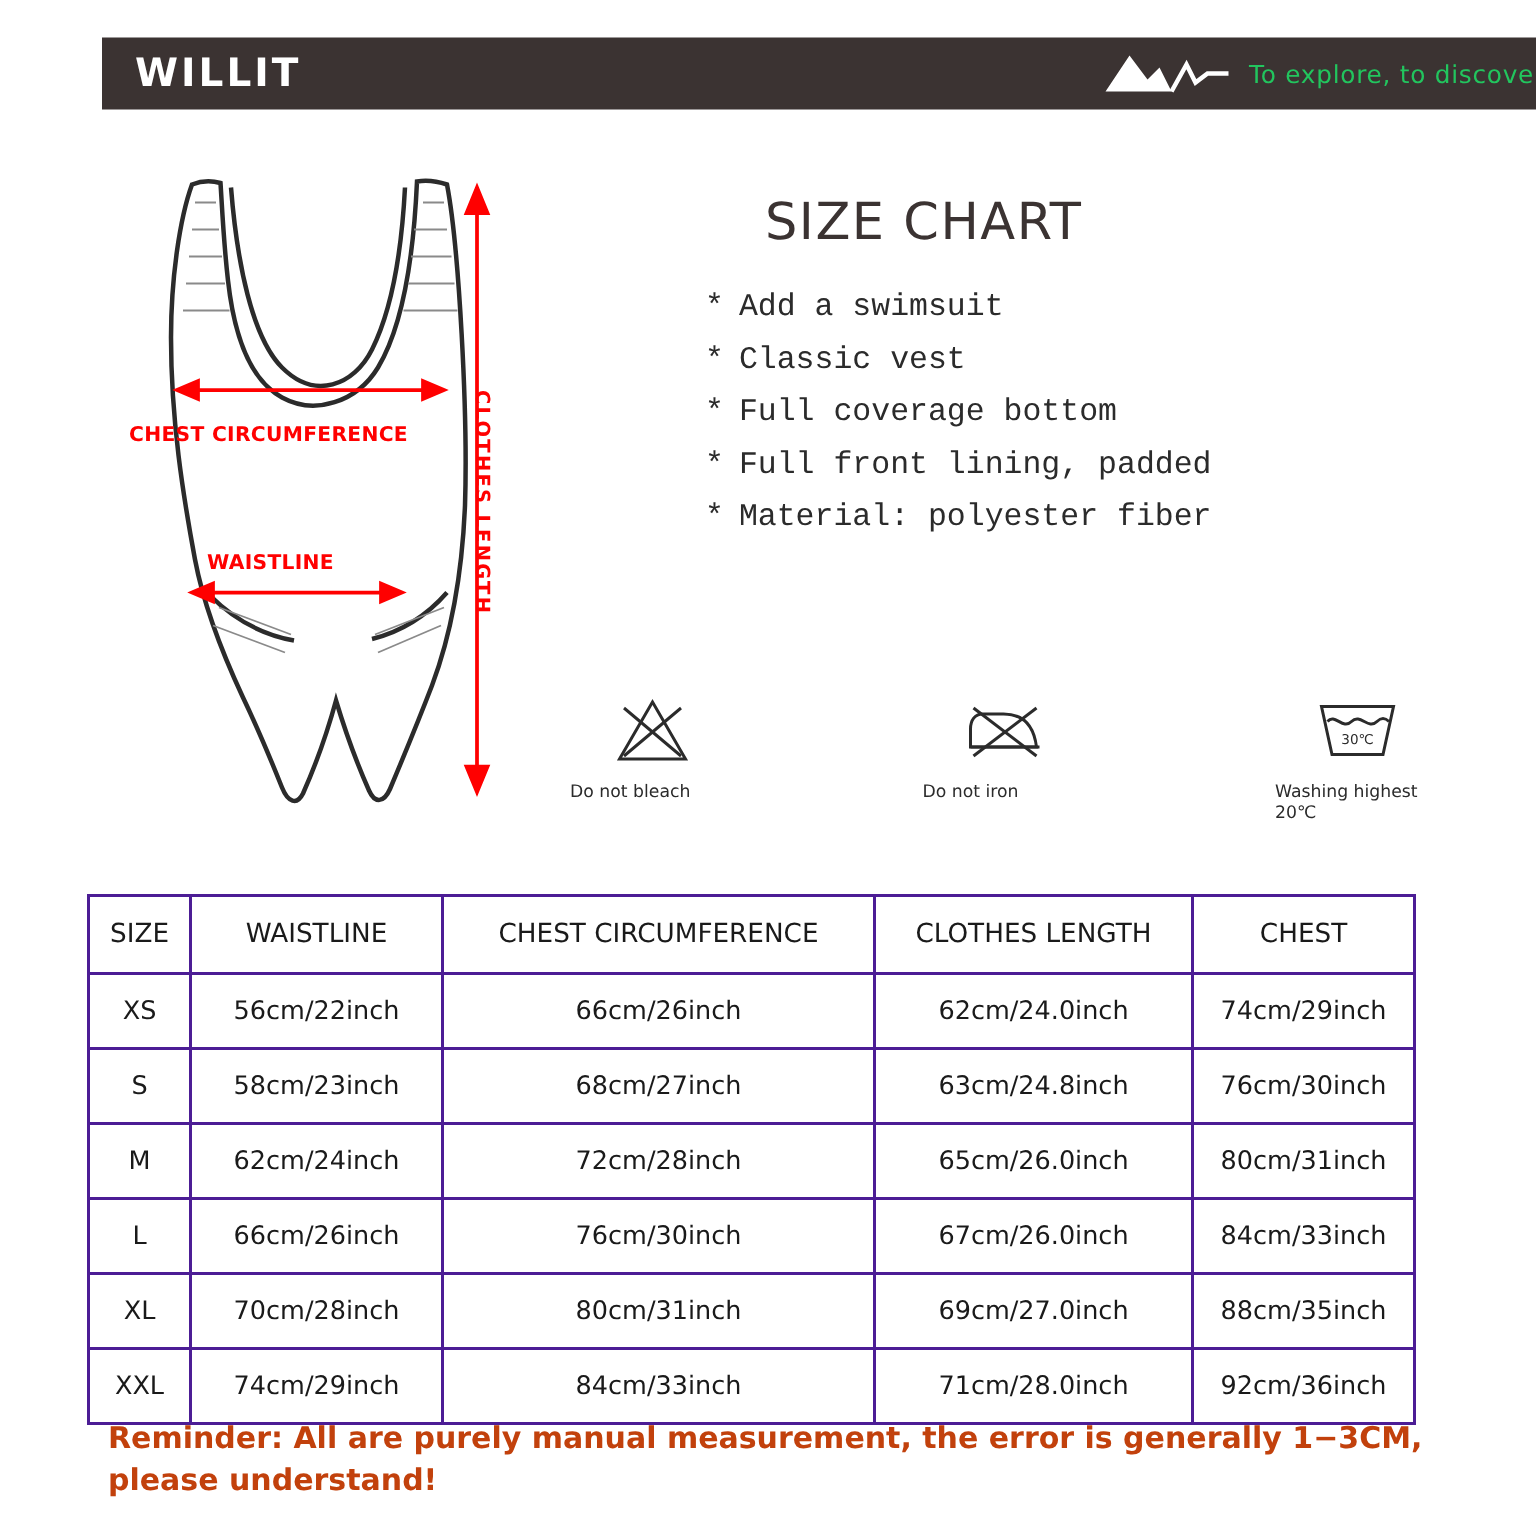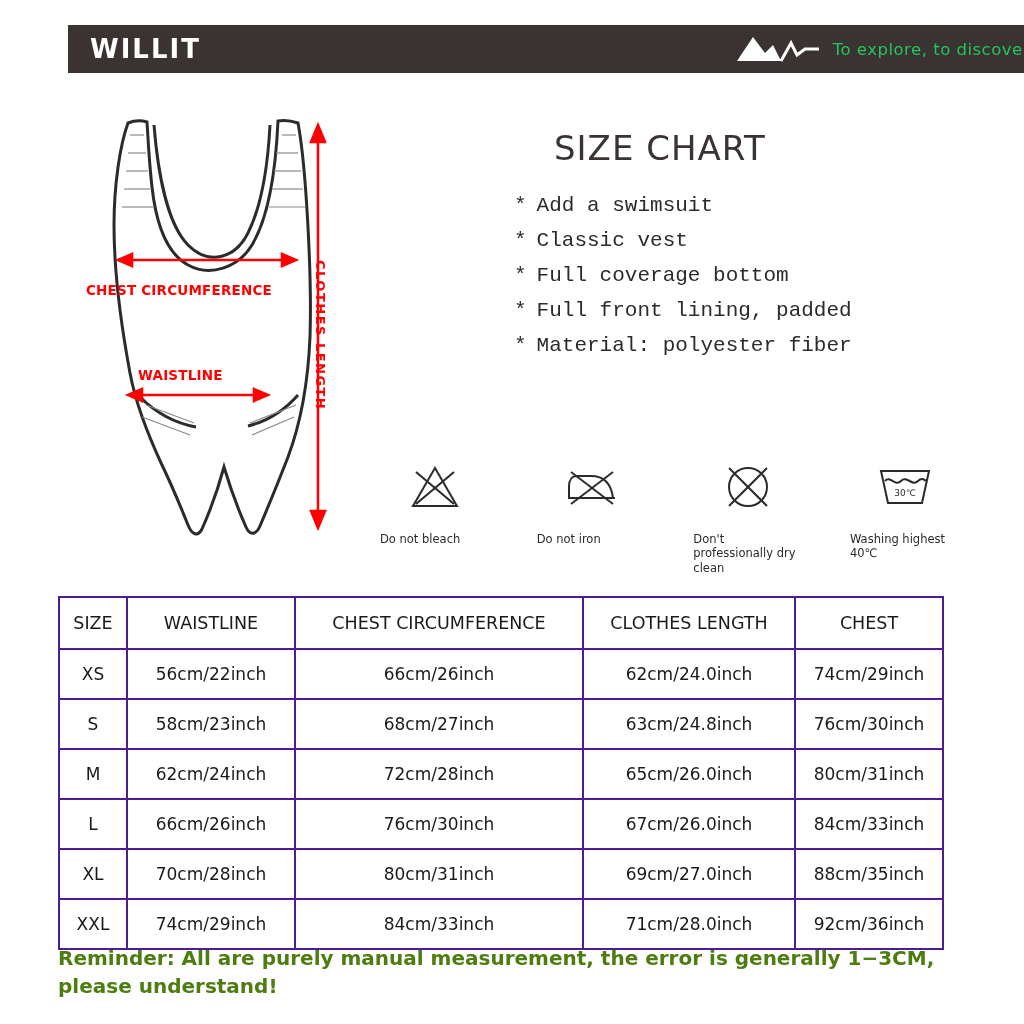--- a/index.html
+++ b/index.html
@@ -83,21 +83,20 @@
     letter-spacing: 1.5px;
     font-size: 13px;
   }
 
   
   .info {
     position: absolute;
     left: 470px;
     top: 128px;
     width: 500px;
-    margin-left: 44px;
   }
   .size-chart-title {
     font-size: 34px;
     color: #3b3332;
     letter-spacing: 1px;
     margin: 0 0 26px 40px;
     font-weight: 400;
   }
   .bullets {
     margin: 0 0 0 0;
@@ -128,21 +127,21 @@
     width: 110px;
     text-align: left;
   }
   .care-icon {
     height: 50px;
     display: flex;
     align-items: center;
     justify-content: center;
   }
   .care-text {
-    margin-top: 20px;
+    margin-top: 8px;
     font-size: 11.5px;
     color: #2b2b2b;
     line-height: 1.25;
   }
 
   
   .table-wrap {
     position: absolute;
     left: 58px;
     top: 596px;
@@ -170,26 +169,26 @@
   }
   col.c-size { width: 68px; }
   col.c-waist { width: 168px; }
   col.c-chest { width: 288px; }
   col.c-length { width: 212px; }
   col.c-hips { width: 148px; }
 
   
   .reminder {
     position: absolute;
-    left: 58px;
+    left: 72px;
     top: 944px;
     width: 900px;
     font-size: 20px;
     font-weight: 700;
-    color: #4d7c0f;
+    color: #c2410c;
     line-height: 1.42;
   }
 </style>
 </head>
 <body>
 
 <div class="page">
 
   <div class="header">
     <div class="brand">WILLIT</div>
@@ -298,43 +297,32 @@
         <svg width="58" height="42" viewBox="0 0 58 42">
           <path d="M6 32 L50 32 C48 16 40 10 28 10 L14 10 C9 10 6 14 6 20 Z" fill="none" stroke="#2b2b2b" stroke-width="2"></path>
           <line x1="6" y1="32" x2="52" y2="32" stroke="#2b2b2b" stroke-width="2"></line>
           <line x1="8" y1="6" x2="50" y2="38" stroke="#2b2b2b" stroke-width="2"></line>
           <line x1="50" y1="6" x2="8" y2="38" stroke="#2b2b2b" stroke-width="2"></line>
         </svg>
       </div>
       <div class="care-text">Do not iron</div>
     </div>
 
-    <div class="care-item">
-      <div class="care-icon">
-        <svg width="50" height="48" viewBox="0 0 50 48">
-          <circle cx="25" cy="24" r="19" fill="none" stroke="#2b2b2b" stroke-width="2"></circle>
-          <line x1="6" y1="5" x2="44" y2="43" stroke="#2b2b2b" stroke-width="2"></line>
-          <line x1="44" y1="5" x2="6" y2="43" stroke="#2b2b2b" stroke-width="2"></line>
-        </svg>
-      </div>
-      <div class="care-text">Don't professionally
-dry clean</div>
-    </div>
 
 
     <div class="care-item">
       <div class="care-icon">
         <svg width="58" height="44" viewBox="0 0 58 44">
           <path d="M5 6 L53 6 L46 38 L12 38 Z" fill="none" stroke="#2b2b2b" stroke-width="2"></path>
           <path d="M9 16 C14 10 19 22 25 16 C31 10 36 22 42 16 C46 12 49 15 50 16" fill="none" stroke="#2b2b2b" stroke-width="2"></path>
           <text x="29" y="31" font-family="DejaVu Sans, sans-serif" font-size="9" text-anchor="middle" fill="#2b2b2b">30℃</text>
         </svg>
       </div>
       <div class="care-text">Washing
-highest 40℃</div>
+highest 20℃</div>
     </div>
 
   </div>
 
   <div class="table-wrap">
     <table class="size-table">
       <colgroup>
         <col class="c-size">
           <col class="c-waist">
           <col class="c-chest">

